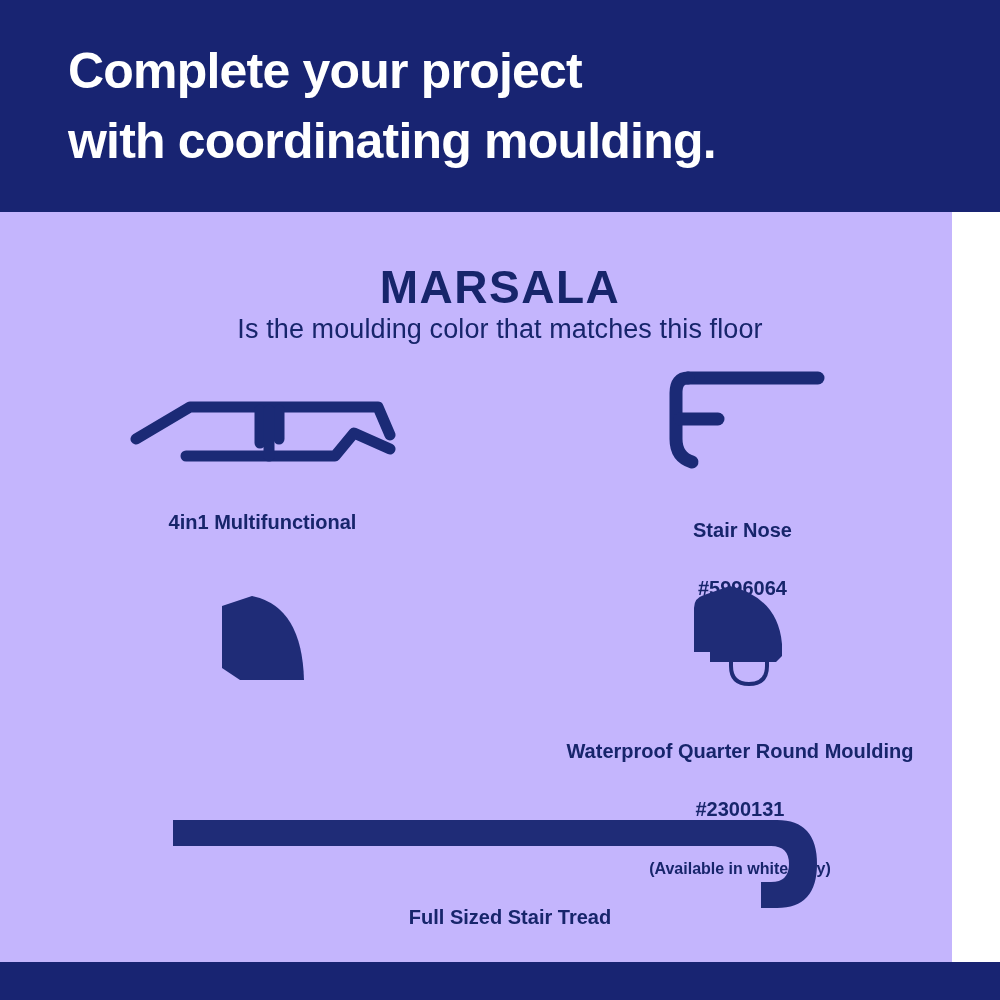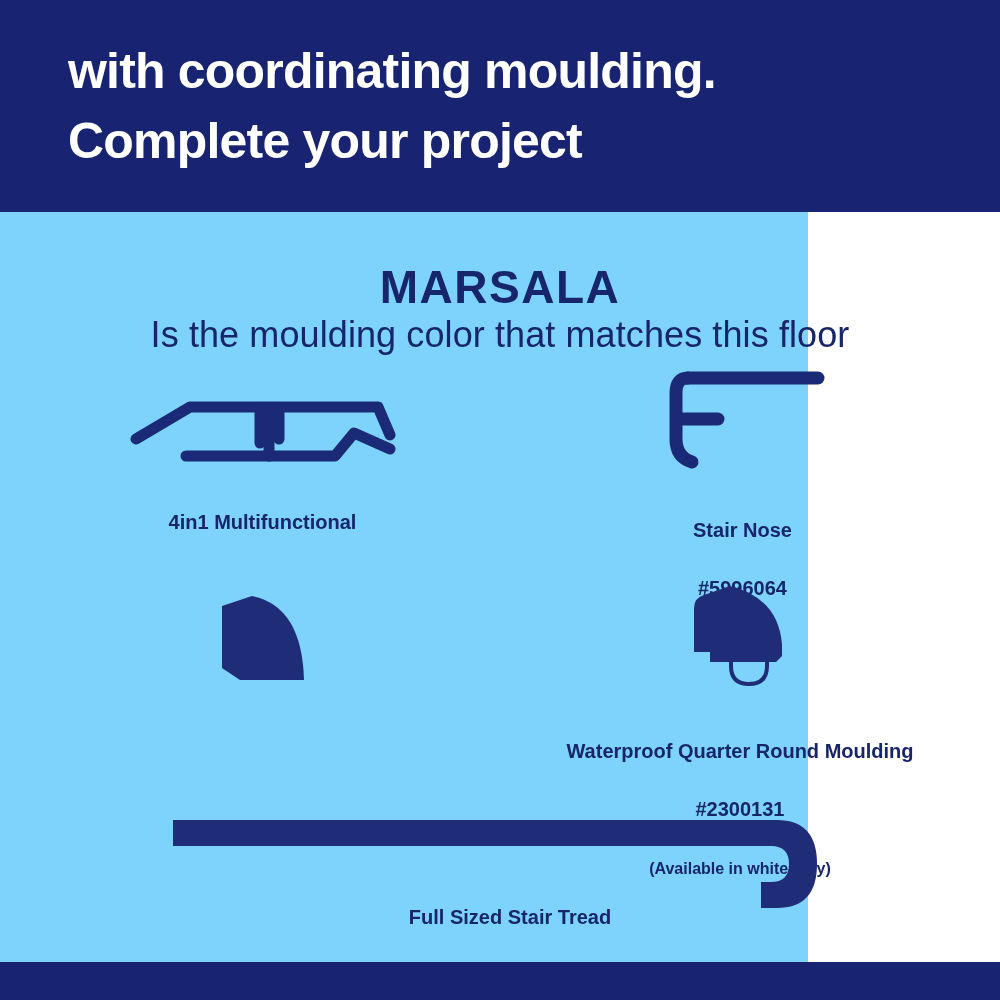--- a/index.html
+++ b/index.html
@@ -36,44 +36,44 @@
     line-height: 70px;
     letter-spacing: -0.8px;
   }
   .hero-line { display: block; white-space: pre; }
 
   
   .body-area {
     position: absolute;
     left: 0;
     top: 212px;
-    width: 808px;
+    width: 952px;
     height: 750px;
-    background: #7dd3fc;
+    background: #c4b5fd;
   }
 
   .color-name {
     position: absolute;
     left: 0;
     top: 48px;
     width: 1000px;
     text-align: center;
     color: #17256b;
     font-size: 46px;
     font-weight: bold;
     letter-spacing: 1.5px;
   }
   .color-sub {
     position: absolute;
     left: 0;
     top: 102px;
     width: 1000px;
     text-align: center;
     color: #17256b;
-    font-size: 36px;
+    font-size: 27px;
     font-weight: normal;
     letter-spacing: 0.1px;
   }
 
   
   .product {
     position: absolute;
     text-align: center;
     font-weight: bold;
   }
@@ -133,22 +133,22 @@
     background: #182472;
   }
 
   svg { display: block; overflow: visible; }
 </style>
 </head>
 <body>
 
 <div class="hero">
   <div class="hero-text">
+    <span class="hero-line">Complete your project</span>
     <span class="hero-line">with coordinating moulding.</span>
-    <span class="hero-line">Complete your project</span>
   </div>
 </div>
 
 <div class="body-area">
 
   <div class="color-name">MARSALA</div>
   <div class="color-sub">Is the moulding color that matches this floor</div>
 
   <div class="product" id="prod-4in1">
     <div class="art">

